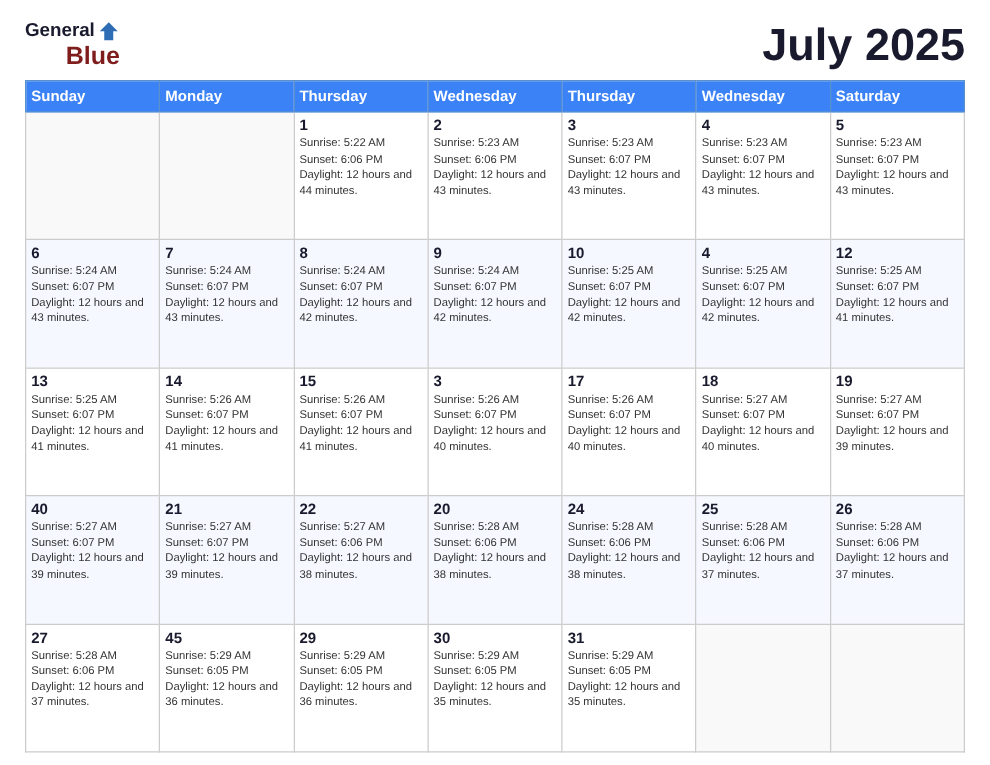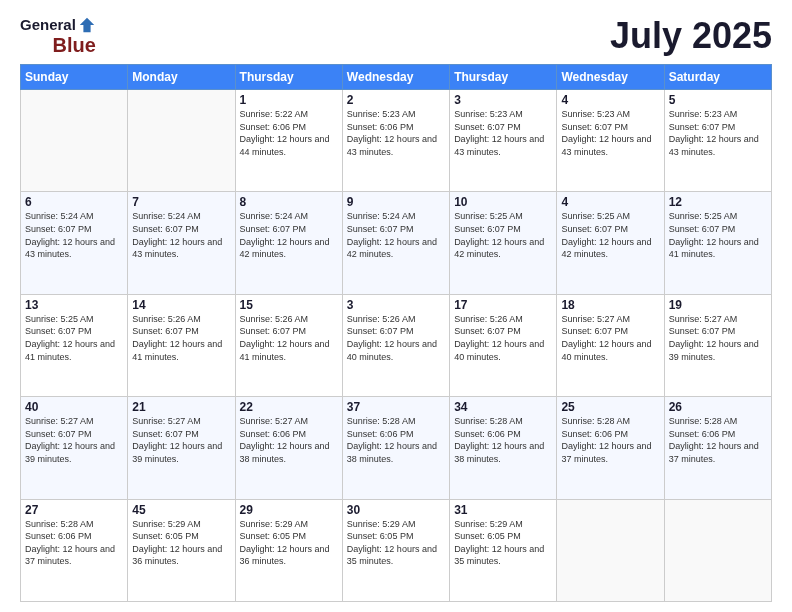--- a/index.html
+++ b/index.html
@@ -237,25 +237,25 @@
       </td>
           <td>
         <span class="day-number">21</span>
         <span class="day-info">Sunrise: 5:27 AM<br>Sunset: 6:07 PM<br>Daylight: 12 hours and 39 minutes.</span>
       </td>
           <td>
         <span class="day-number">22</span>
         <span class="day-info">Sunrise: 5:27 AM<br>Sunset: 6:06 PM<br>Daylight: 12 hours and 38 minutes.</span>
       </td>
           <td>
-        <span class="day-number">37</span>
+        <span class="day-number">20</span>
         <span class="day-info">Sunrise: 5:28 AM<br>Sunset: 6:06 PM<br>Daylight: 12 hours and 38 minutes.</span>
       </td>
           <td>
-        <span class="day-number">34</span>
+        <span class="day-number">24</span>
         <span class="day-info">Sunrise: 5:28 AM<br>Sunset: 6:06 PM<br>Daylight: 12 hours and 38 minutes.</span>
       </td>
           <td>
         <span class="day-number">25</span>
         <span class="day-info">Sunrise: 5:28 AM<br>Sunset: 6:06 PM<br>Daylight: 12 hours and 37 minutes.</span>
       </td>
           <td>
         <span class="day-number">26</span>
         <span class="day-info">Sunrise: 5:28 AM<br>Sunset: 6:06 PM<br>Daylight: 12 hours and 37 minutes.</span>
       </td>

